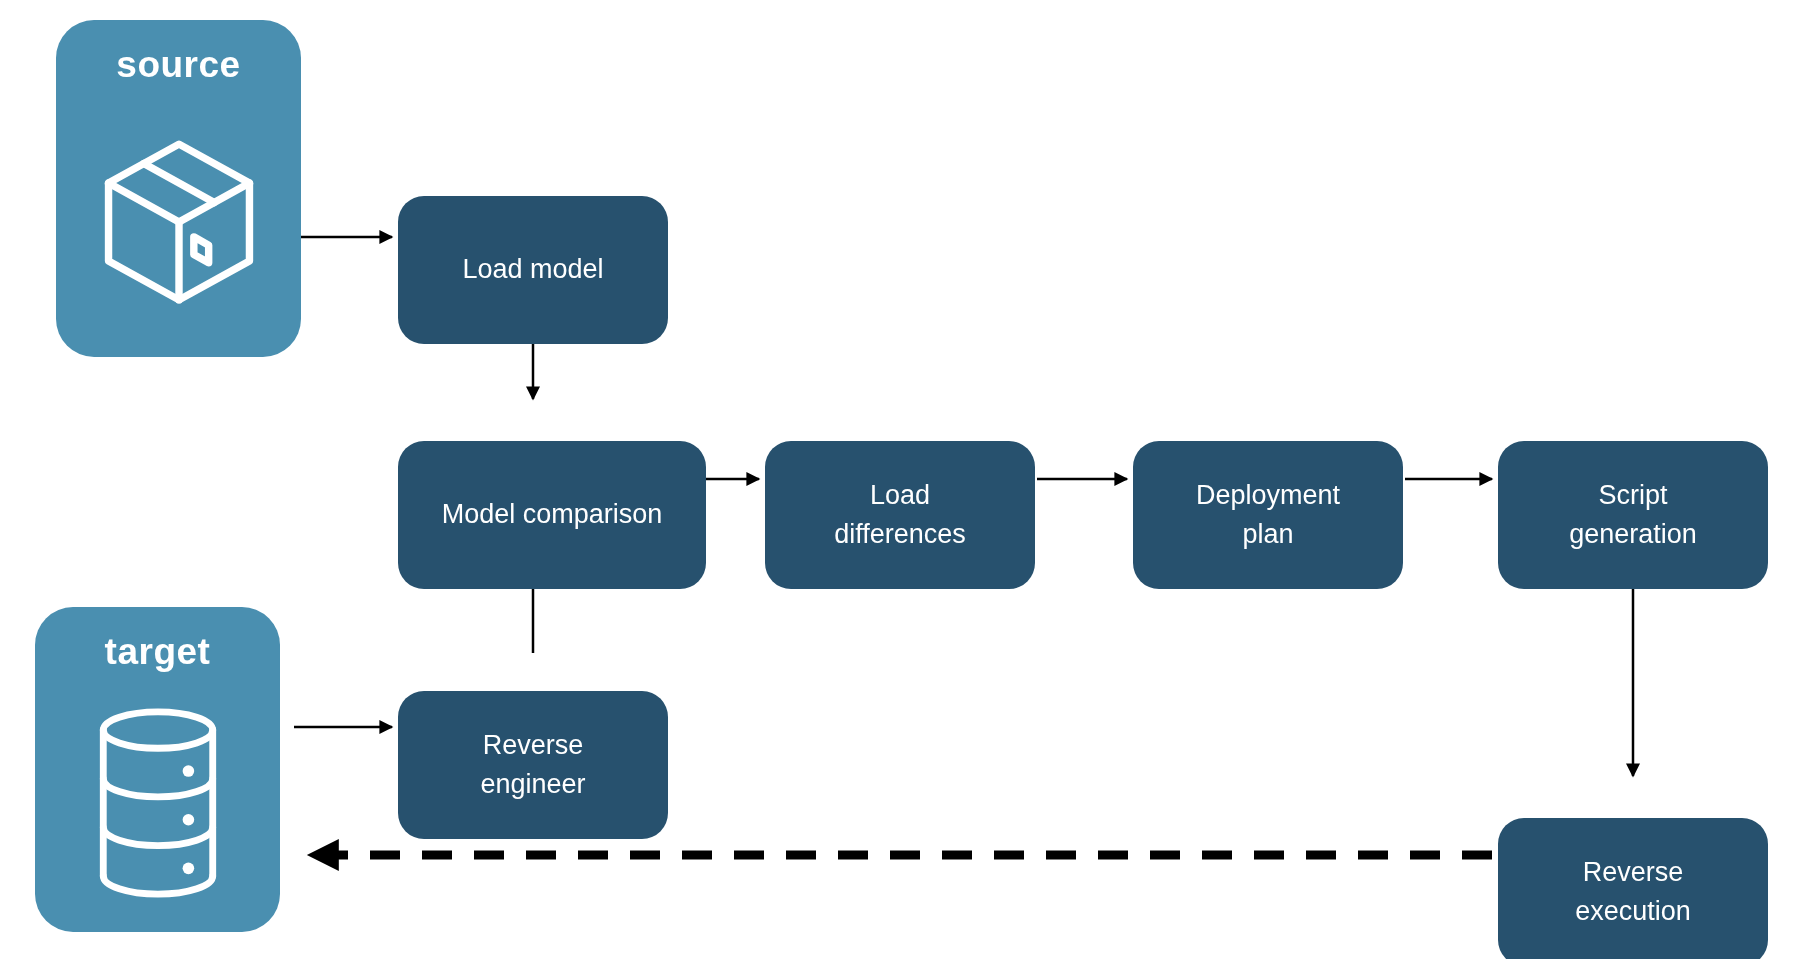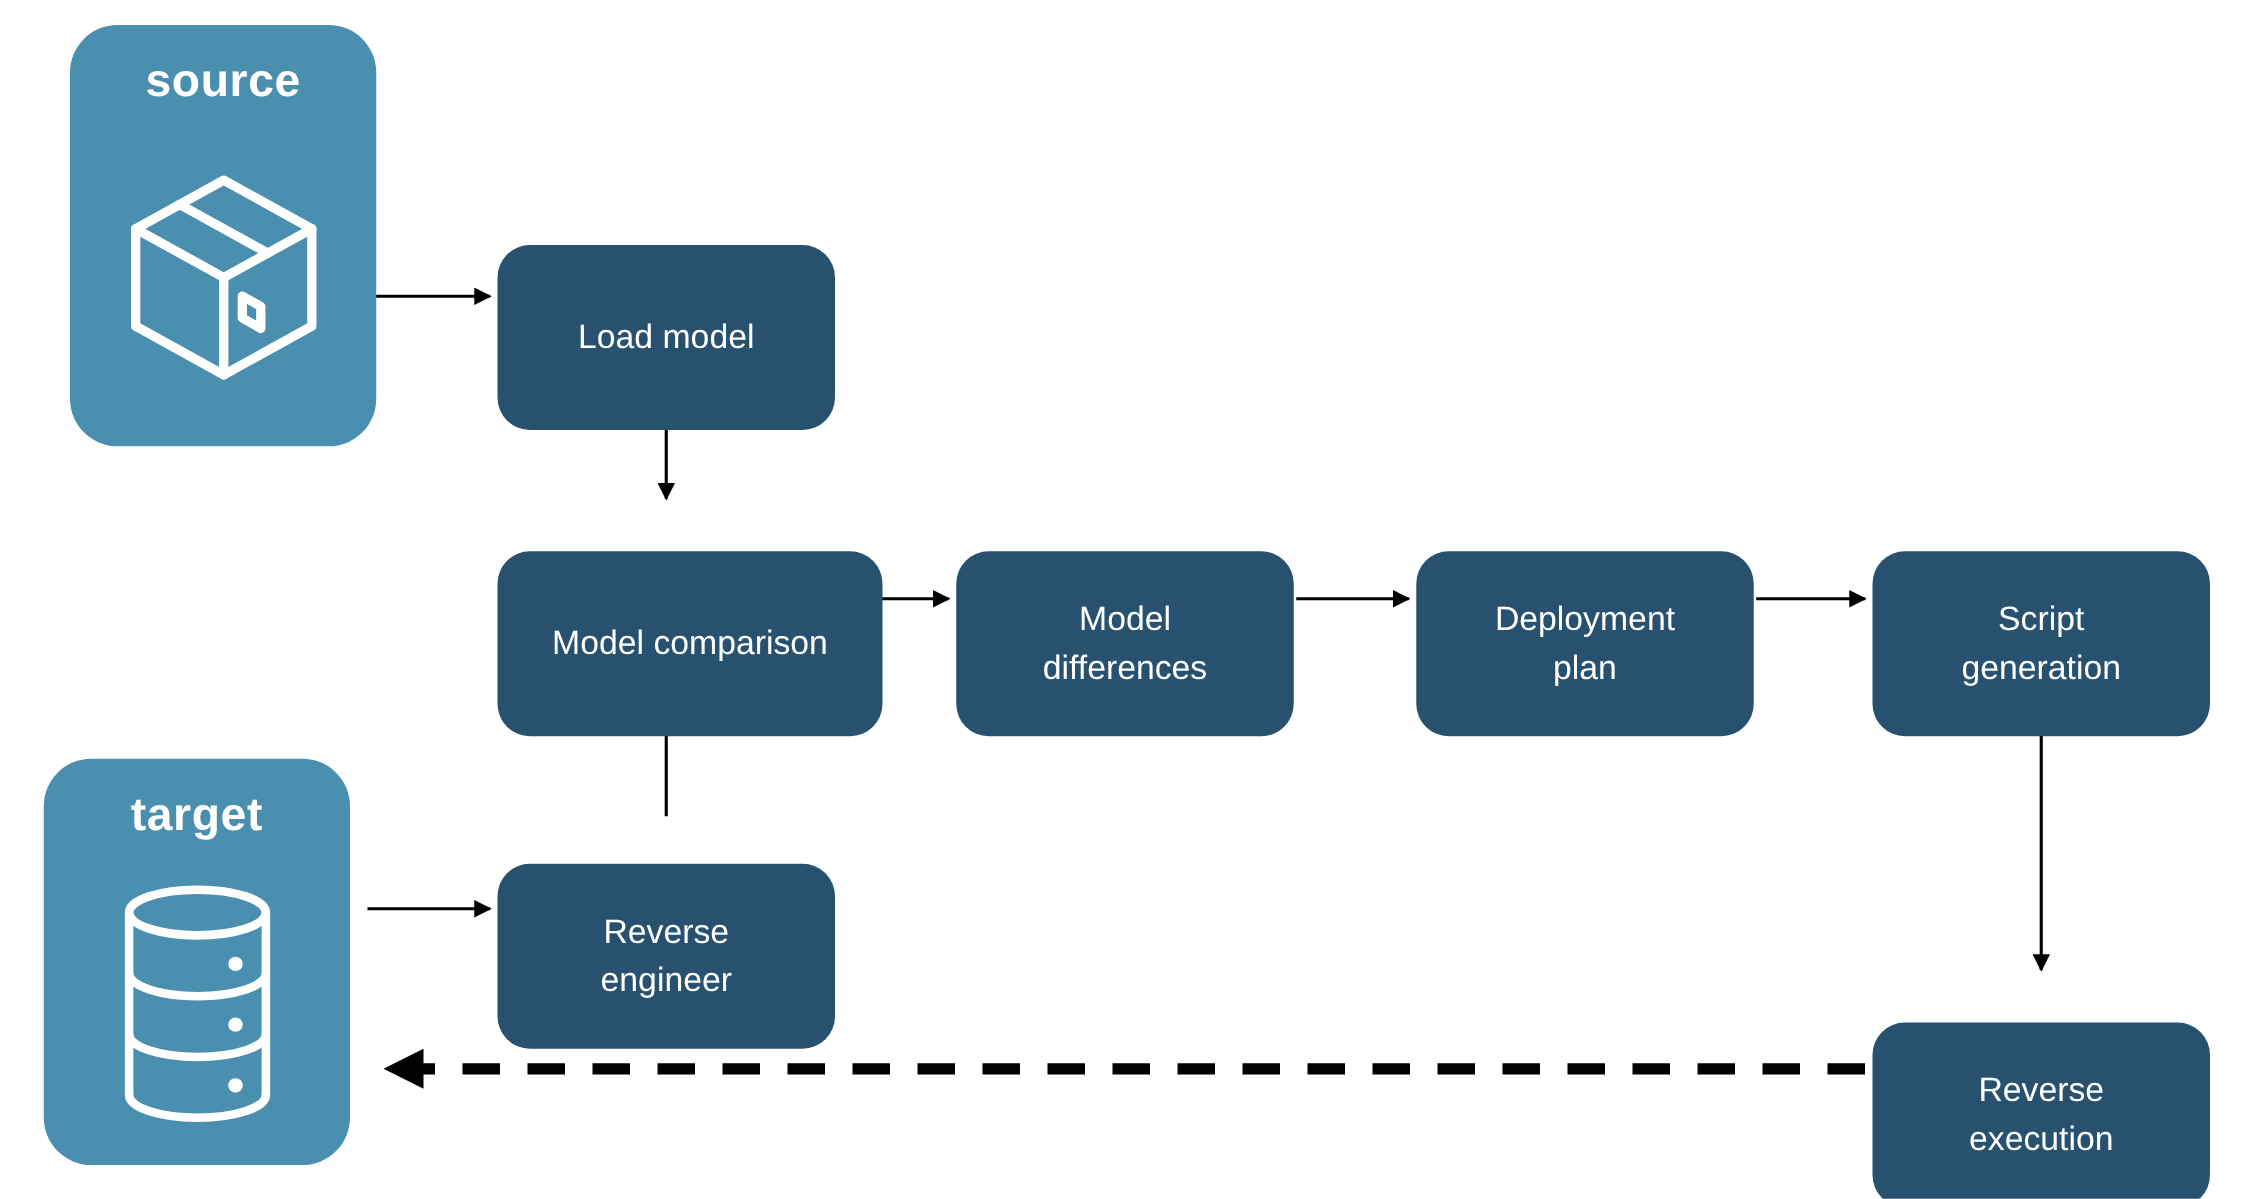--- a/index.html
+++ b/index.html
@@ -119,21 +119,21 @@
 
   <div class="node process" style="left:398px; top:160px; width:270px; height:148px;">
     <span>Load model</span>
   </div>
 
   <div class="node process" style="left:398px; top:405px; width:308px; height:148px;">
     <span>Model comparison</span>
   </div>
 
   <div class="node process" style="left:765px; top:405px; width:270px; height:148px;">
-    <span>Model differences</span>
+    <span>Load differences</span>
   </div>
 
   <div class="node process" style="left:1498px; top:405px; width:270px; height:148px;">
     <span>Script generation</span>
   </div>
 
   <div class="node process" style="left:1133px; top:405px; width:270px; height:148px;">
     <span>Deployment plan</span>
   </div>
 

